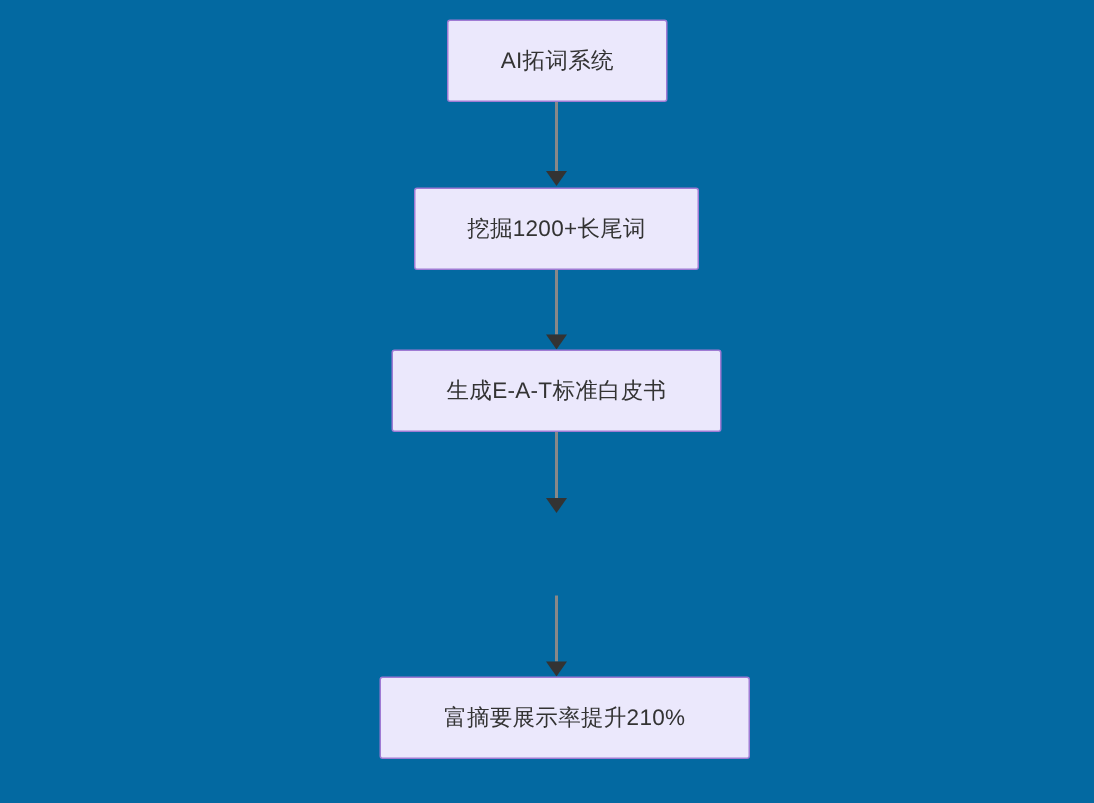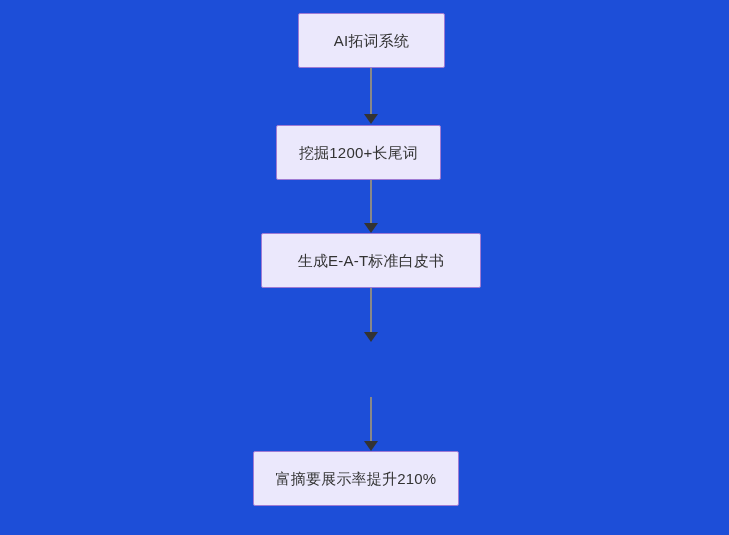--- a/index.html
+++ b/index.html
@@ -11,21 +11,21 @@
     height: 535px;
     background: #f8f8f8;
     font-family: "Liberation Sans", "DejaVu Sans", sans-serif;
     overflow: hidden;
   }
 
   #flowchart-canvas {
     position: relative;
     width: 729px;
     height: 535px;
-    background: #1d4ed8;
+    background: #0369a1;
   }
 
   .node {
     position: absolute;
     box-sizing: border-box;
     background: #ebe8fc;
     border: 1.5px solid #9f7bd4;
     border-radius: 2px;
     display: flex;
     align-items: center;
@@ -37,24 +37,24 @@
     font-size: 15px;
     line-height: 1;
     color: #333333;
     letter-spacing: 0.2px;
     white-space: nowrap;
     text-align: center;
   }
 
   
   .node-1 { left: 298px; top: 13px;  width: 147px; }
-  .node-2 { left: 276px; top: 125px; width: 165px; }
+  .node-2 { left: 276px; top: 125px; width: 190px; }
   .node-3 { left: 261px; top: 233px; width: 220px; justify-content: center; }
   .node-4 { left: 264px; top: 342px; width: 214px; }
-  .node-5 { left: 253px; top: 451px; width: 206px; }
+  .node-5 { left: 253px; top: 451px; width: 247px; }
 
   
   .edge {
     position: absolute;
     left: 370px;
     width: 2px;
     background: #888888;
   }
   .edge-1 { top: 68px;  height: 46px; }
   .edge-2 { top: 180px; height: 43px; }

